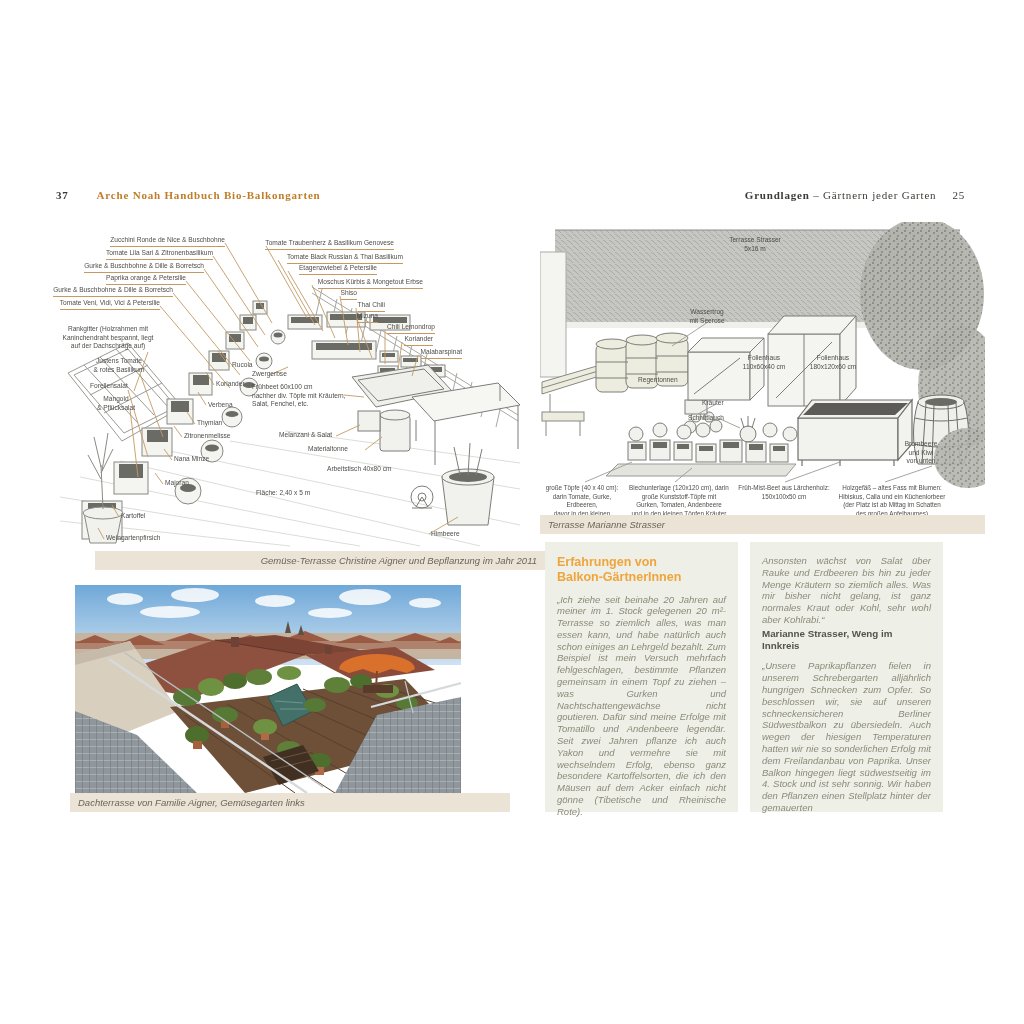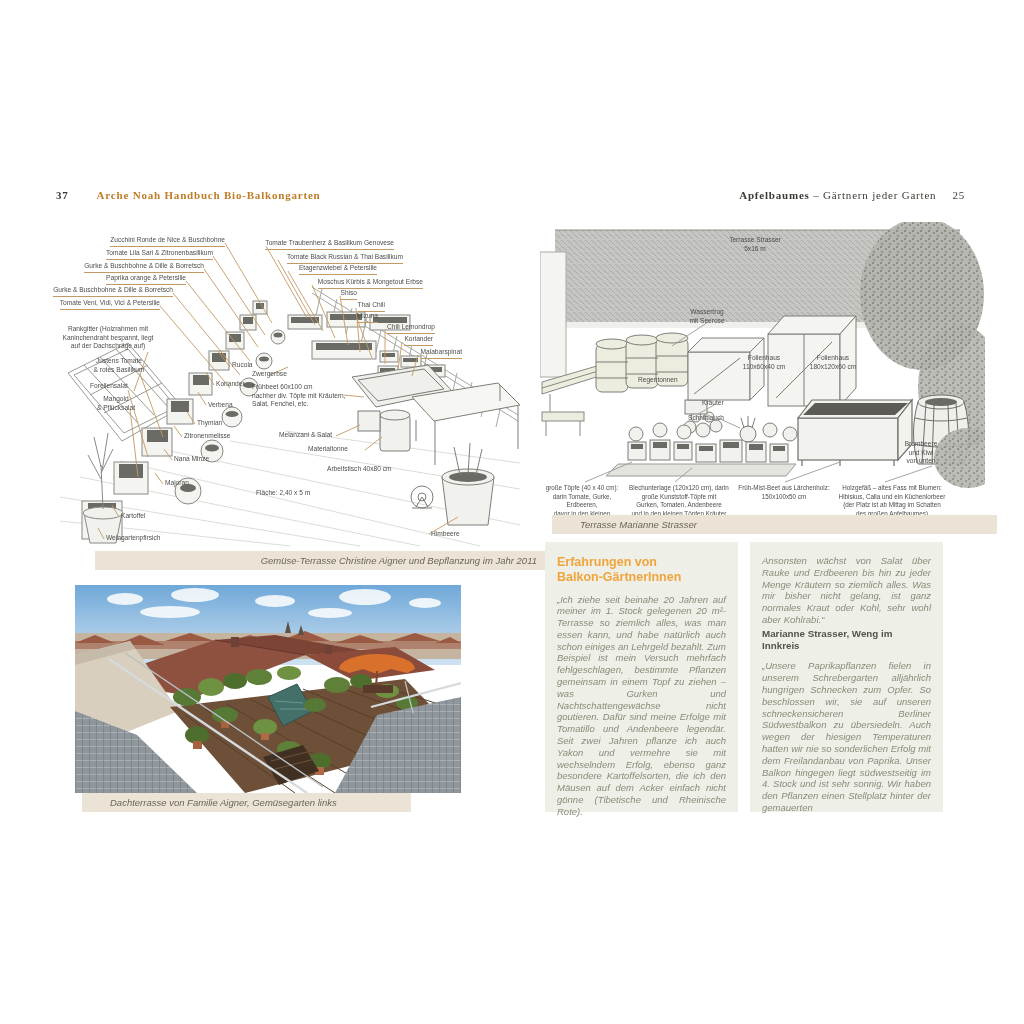--- a/index.html
+++ b/index.html
@@ -13,37 +13,37 @@
   .pgnum-r{margin-left:16px;}
   
   .illu{position:absolute;background:#fff;}
   .lbl{position:absolute;font-size:6.6px;line-height:1.3;color:#4d4d4a;white-space:pre-line;}
   .ul{border-bottom:1px solid #c49a62;padding-bottom:1px;white-space:nowrap;}
   .ctr{text-align:center;}
   .fn{position:absolute;font-size:6.3px;line-height:1.35;color:#4d4d4a;text-align:center;white-space:pre-line;}
   
   .cap{position:absolute;height:19px;line-height:19px;background:#ebe3d5;font-size:9.5px;font-style:italic;color:#6b665a;}
   .cap-r{text-align:right;padding-right:66px;}
-  .cap-l{padding-left:28px;margin-left:12px;}
+  .cap-l{padding-left:8px;}
   
   .xbox{position:absolute;top:542px;width:193px;height:270px;background:#eef0e7;box-sizing:border-box;padding:13px 12px;}
   .xhead{font-size:12.5px;line-height:1.22;font-weight:bold;color:#f0a43c;white-space:pre-line;margin-bottom:8px;}
   .quote{font-size:9.5px;line-height:11.8px;font-style:italic;color:#8c8a7a;text-align:justify;hyphens:auto;}
   .attrib{font-size:9.8px;line-height:11.8px;font-weight:bold;color:#55534a;margin:2px 0 9px 0;}
   svg{display:block;}
 </style>
 </head>
 <body>
 
 <div class="pghead" style="left:56px;">
   <span class="pgnum">37</span><span class="booktitle">Arche Noah Handbuch Bio-Balkongarten</span>
 </div>
 
 <div class="pghead" style="right:59px;text-align:right;">
-  <span class="sect-bold">Apfelbaumes</span><span> – Gärtnern jeder Garten</span><span class="pgnum-r">25</span>
+  <span class="sect-bold">Grundlagen</span><span> – Gärtnern jeder Garten</span><span class="pgnum-r">25</span>
 </div>
 
 <div class="illu" style="left:60px;top:225px;width:460px;height:322px;">
   <svg width="460" height="322" viewBox="0 0 460 322">
 
     <g stroke="#dcdcd8" stroke-width="1" fill="none">
       <line x1="0" y1="296" x2="230" y2="321"></line>
         <line x1="0" y1="272" x2="300" y2="321"></line>
       <line x1="20" y1="252" x2="360" y2="321"></line>
         <line x1="60" y1="236" x2="420" y2="321"></line>
@@ -379,21 +379,21 @@
     <polygon points="0,126 62,150 122,208 0,208" fill="url(#grate)"></polygon>
     <polygon points="302,130 386,112 386,208 260,208" fill="url(#grate)"></polygon>
 
     <line x1="34" y1="74" x2="232" y2="208" stroke="#d6dadd" stroke-width="2.4"></line>
     <line x1="50" y1="68" x2="248" y2="202" stroke="#b9bfc3" stroke-width="1.4"></line>
     <line x1="296" y1="122" x2="386" y2="98" stroke="#d6dadd" stroke-width="2.2"></line>
     <line x1="330" y1="96" x2="338" y2="128" stroke="#c3c9cd" stroke-width="1.2"></line>
   </svg>
 </div>
 
-<div class="cap cap-l" style="left:70px;top:793px;width:329px;box-sizing:border-box;">Dachterrasse von Familie Aigner, Gemüsegarten links</div>
+<div class="cap cap-l" style="left:70px;top:793px;width:440px;box-sizing:border-box;">Dachterrasse von Familie Aigner, Gemüsegarten links</div>
 
 <div class="illu" style="left:540px;top:222px;width:445px;height:292px;">
   <svg width="445" height="292" viewBox="0 0 445 292">
     <defs>
       <pattern id="hatch" width="6" height="6" patternUnits="userSpaceOnUse">
         <rect width="6" height="6" fill="#c6c6c2"></rect>
         <line x1="0" y1="2" x2="3" y2="5" stroke="#a3a39e" stroke-width="0.8"></line>
         <line x1="3" y1="0" x2="6" y2="2" stroke="#9b9b96" stroke-width="0.7"></line>
       </pattern>
       <pattern id="leaf" width="8" height="8" patternUnits="userSpaceOnUse">

